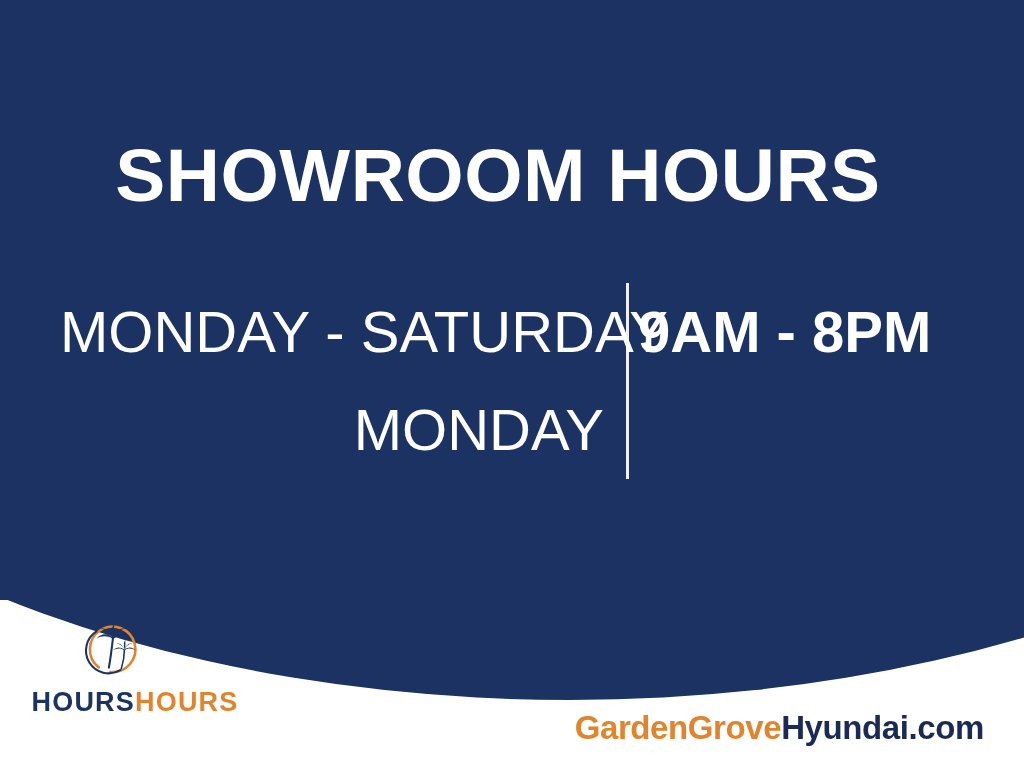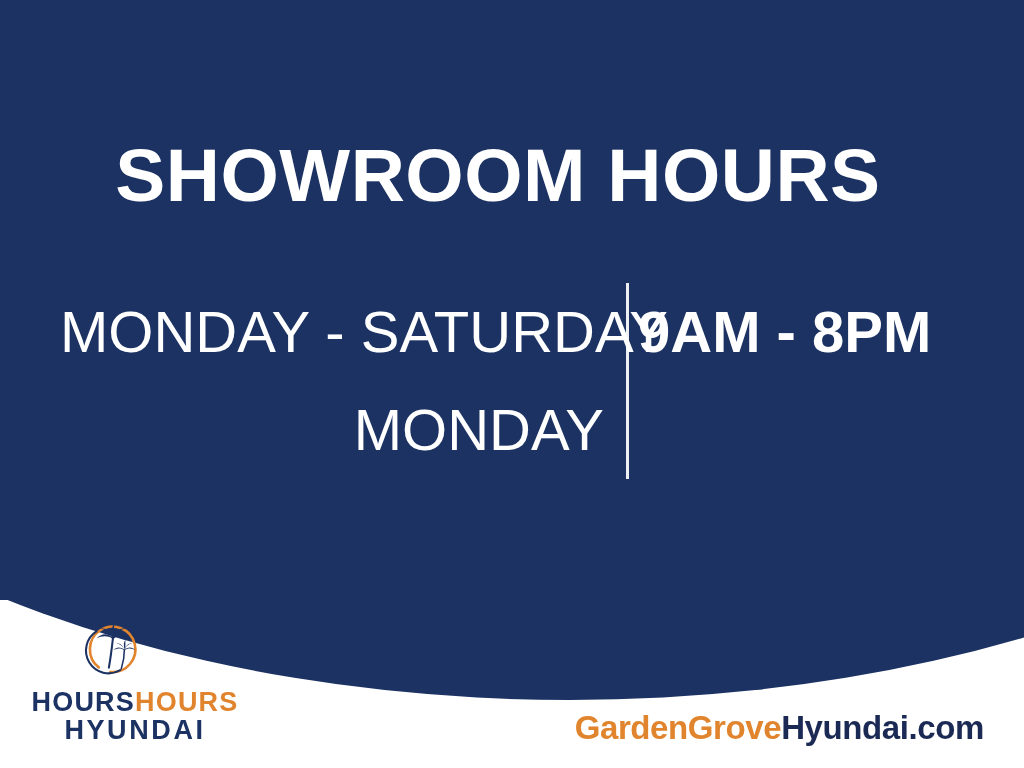--- a/index.html
+++ b/index.html
@@ -216,20 +216,19 @@
         <path d="M 82 61 C 74 55 66 56 61 62 C 68 58 76 58 82 63 Z" fill="#1b3263"></path>
         <path d="M 82 61 C 90 55 98 56 103 62 C 96 58 88 58 82 63 Z" fill="#1b3263"></path>
         <path d="M 82 60 C 78 52 72 48 65 48 C 73 50 79 54 82 61 Z" fill="#1b3263"></path>
         <path d="M 82 60 C 86 52 92 48 99 48 C 91 50 85 54 82 61 Z" fill="#1b3263"></path>
         <path d="M 82 59 C 80 52 81 46 84 42 C 84 48 84 54 84 60 Z" fill="#1b3263"></path>
       </svg>
     </div>
 
     <div class="wordmark">
       <div class="wm-line1"><span class="wm-garden">HOURS</span><span class="wm-grove">HOURS</span></div>
-      <div class="wm-line2">HYUNDAI</div>
     </div>
 
   </div>
 
   <div class="website"><span class="web-a">GardenGrove</span><span class="web-b">Hyundai.com</span></div>
 
 </div>
 
 </body></html>

